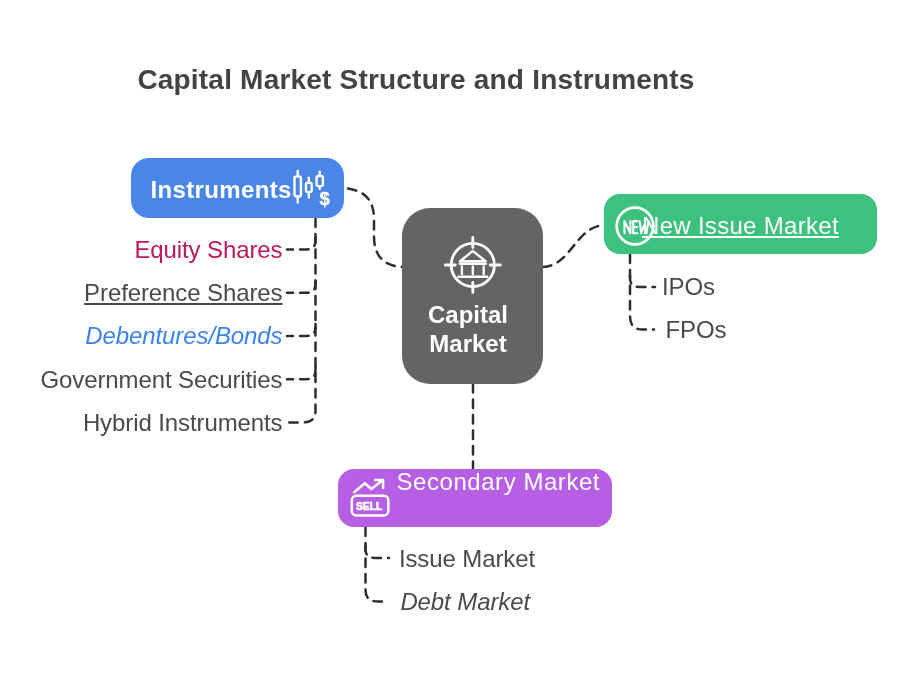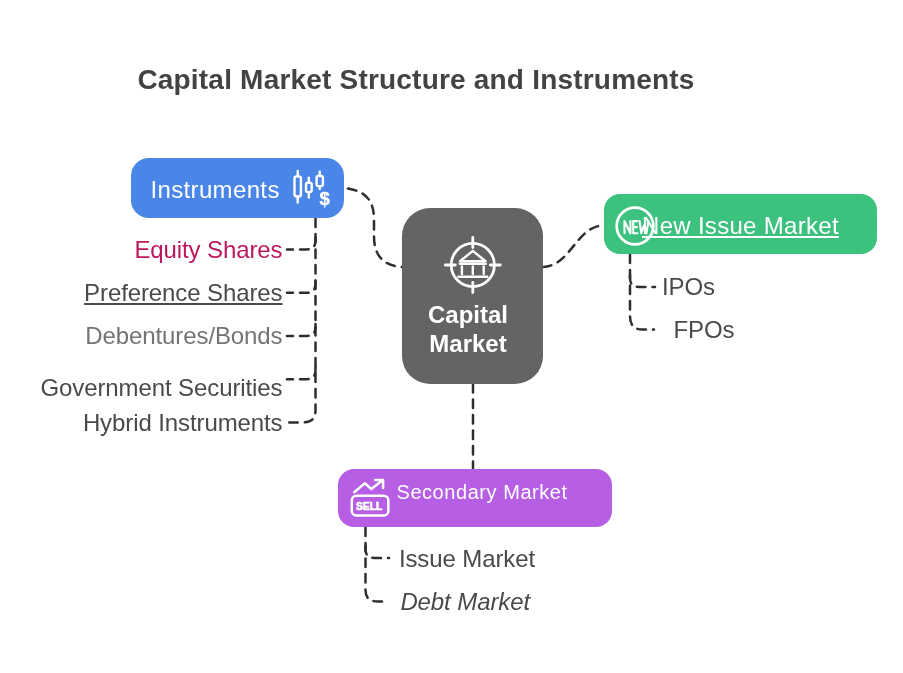--- a/index.html
+++ b/index.html
@@ -31,21 +31,21 @@
     <path d="M630,275 L630,278 Q630,287 639,287 L655,287"></path>
 
     <path d="M365.5,527.5 L365.5,590 Q365.5,601.5 377.5,601.5 L389,601.5"></path>
     <path d="M365.5,546 L365.5,549 Q365.5,558 374.5,558 L389,558"></path>
   </g>
 </svg>
 
 <div class="t" style="left:-1px;top:62.5px;width:834px;text-align:center;font-size:28px;font-weight:bold;color:#434343;line-height:33px;letter-spacing:0.2px;">Capital Market Structure and Instruments</div>
 
 <div class="node" style="left:131px;top:158px;width:213px;height:60px;border-radius:18px;background:#4a86e8;"></div>
-<div class="t" style="left:150.5px;top:177.5px;font-size:24px;line-height:24px;color:#fff;letter-spacing:0.35px;">Instruments</div>
+<div class="t" style="left:150.5px;top:177.5px;font-size:24px;line-height:24px;color:#fff;letter-spacing:0.35px;font-weight:bold;">Instruments</div>
 <svg class="abs" style="left:290px;top:168px" width="46" height="44" viewBox="0 0 46 44">
   <g stroke="#fff" fill="none" stroke-width="2.4" stroke-linecap="round">
     <path d="M7.7,3 L7.7,8.4"></path>
     <rect x="4.5" y="8.4" width="6.4" height="20.1" rx="2"></rect>
     <path d="M7.7,28.5 L7.7,34.5"></path>
     <path d="M18.8,9.8 L18.8,14.8"></path>
     <rect x="16" y="14.8" width="5.7" height="9.3" rx="1.8"></rect>
     <path d="M18.8,24.1 L18.8,29.5"></path>
     <path d="M29.7,3.8 L29.7,8"></path>
     <rect x="26.6" y="8" width="6.3" height="10.1" rx="1.8"></rect>
@@ -87,25 +87,25 @@
 
 <div class="node" style="left:338px;top:469px;width:274px;height:58px;border-radius:16px;background:#b65ee4;"></div>
 <svg class="abs" style="left:347px;top:476px" width="44" height="44" viewBox="0 0 44 44">
   <g stroke="#fff" fill="none" stroke-width="2.5" stroke-linecap="round" stroke-linejoin="round">
     <path d="M7.2,16.2 L17.9,7.3 L24.3,13 L35.5,4.2"></path>
     <path d="M28.2,4 L36.1,4 L36.1,12"></path>
     <rect x="4.8" y="19.8" width="36.5" height="19.6" rx="4.5"></rect>
   </g>
   <text x="22.2" y="33.7" fill="#fff" stroke="#fff" stroke-width="0.7" font-size="11.2" font-weight="bold" text-anchor="middle" textLength="26.5" lengthAdjust="spacingAndGlyphs">SELL</text>
 </svg>
-<div class="t" style="left:396.5px;top:480px;font-size:20px;line-height:24px;color:#fff;letter-spacing:0.55px;">Secondary Market</div>
+<div class="t" style="left:396.5px;top:470px;font-size:24px;line-height:24px;color:#fff;letter-spacing:0.55px;">Secondary Market</div>
 
 <div class="t" style="right:620.5px;top:237.9px;font-size:24px;letter-spacing:-0.1px;line-height:24px;color:#be185d;">Equity Shares</div>
 <div class="t" style="right:620.5px;top:281.1px;font-size:24px;letter-spacing:-0.1px;line-height:24px;color:#4a4a4a;text-decoration:underline;">Preference Shares</div>
-<div class="t" style="right:620.5px;top:324.3px;font-size:24px;letter-spacing:-0.1px;line-height:24px;color:#737373;">Debentures/Bonds</div>
-<div class="t" style="right:620.5px;top:367.5px;font-size:24px;letter-spacing:-0.1px;line-height:24px;color:#4a4a4a;margin-top:8px;">Government Securities</div>
+<div class="t" style="right:620.5px;top:324.3px;font-size:24px;letter-spacing:-0.1px;line-height:24px;color:#3b82f6;font-style:italic;">Debentures/Bonds</div>
+<div class="t" style="right:620.5px;top:367.5px;font-size:24px;letter-spacing:-0.1px;line-height:24px;color:#4a4a4a;">Government Securities</div>
 <div class="t" style="right:620.5px;top:410.7px;font-size:24px;letter-spacing:-0.1px;line-height:24px;color:#4a4a4a;">Hybrid Instruments</div>
 
 <div class="t" style="left:662px;top:275px;font-size:24px;letter-spacing:-0.1px;line-height:24px;color:#4a4a4a;">IPOs</div>
-<div class="t" style="left:665.5px;top:318.2px;font-size:24px;letter-spacing:-0.1px;line-height:24px;color:#4a4a4a;margin-left:8px;">FPOs</div>
+<div class="t" style="left:665.5px;top:318.2px;font-size:24px;letter-spacing:-0.1px;line-height:24px;color:#4a4a4a;">FPOs</div>
 
 <div class="t" style="left:398.9px;top:546.9px;font-size:24px;letter-spacing:-0.1px;line-height:24px;color:#4a4a4a;">Issue Market</div>
 <div class="t" style="left:400.4px;top:590.1px;font-size:24px;letter-spacing:-0.1px;line-height:24px;color:#4a4a4a;font-style:italic;">Debt Market</div>
 
 </body></html>

